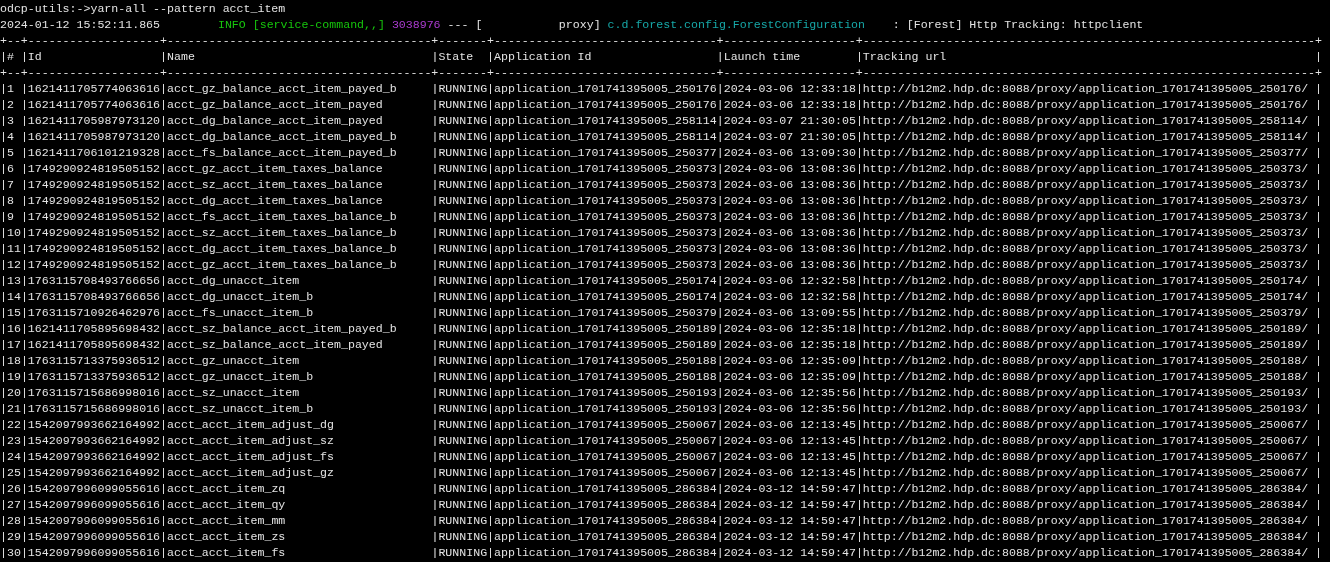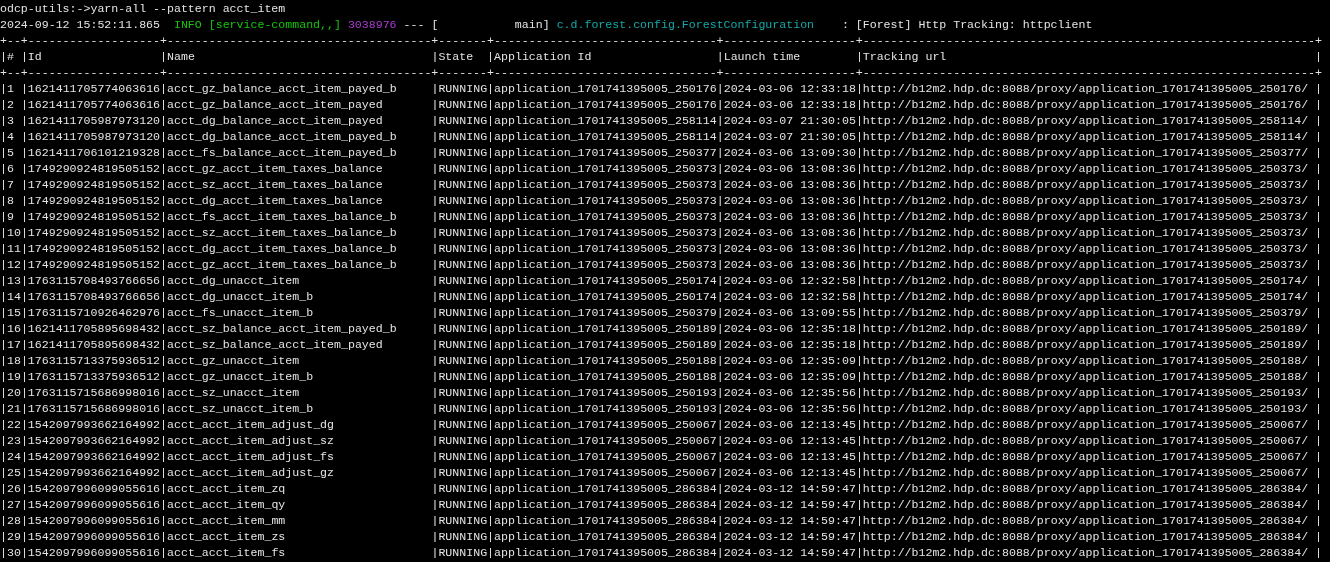--- a/index.html
+++ b/index.html
@@ -22,30 +22,30 @@
     height: 562px;
     padding-top: 1px;
     box-sizing: border-box;
   }
   .line {
     white-space: pre;
     height: 16px;
     line-height: 16px;
   }
   .c-fg      { color: var(--foreground, #e4e4e4); font-family: Liberation Mono, monospace; }
-  .c-green   { color: var(--green, #16c60c); }
+  .c-green   { color: var(--green, #16c60c); margin-left: 44px; }
   .c-magenta { color: var(--magenta, #ab3bd1); }
   .c-cyan    { color: var(--cyan, #16a8a8); }
 </style>
 </head>
 <body>
 
 <div class="terminal">
   <div class="line"><span class="c-fg">odcp-utils:-&gt;yarn-all --pattern acct_item</span></div>
-  <div class="line" id="log-line"><span class="c-fg">2024-09-12 15:52:11.865 </span><span class="c-green"> INFO [service-command,,]</span><span class="c-magenta"> 3038976</span><span class="c-fg"> --- [           main] </span><span class="c-cyan">c.d.forest.config.ForestConfiguration   </span><span class="c-fg"> : [Forest] Http Tracking: httpclient</span></div>
+  <div class="line" id="log-line"><span class="c-fg">2024-01-12 15:52:11.865 </span><span class="c-green"> INFO [service-command,,]</span><span class="c-magenta"> 3038976</span><span class="c-fg"> --- [           proxy] </span><span class="c-cyan">c.d.forest.config.ForestConfiguration   </span><span class="c-fg"> : [Forest] Http Tracking: httpclient</span></div>
   <div id="table-area">
       <div class="line">+--+-------------------+--------------------------------------+-------+--------------------------------+-------------------+-----------------------------------------------------------------+</div>
       <div class="line"><span>|</span><span># </span><span>|</span><span>Id                 </span><span>|</span><span>Name                                  </span><span>|</span><span>State  </span><span>|</span><span>Application Id                  </span><span>|</span><span>Launch time        </span><span>|</span><span>Tracking url                                                     </span><span>|</span></div>
       <div class="line">+--+-------------------+--------------------------------------+-------+--------------------------------+-------------------+-----------------------------------------------------------------+</div>
       <div class="line"><span>|</span><span>1 </span><span>|</span><span>1621411705774063616</span><span>|</span><span>acct_gz_balance_acct_item_payed_b     </span><span>|</span><span>RUNNING</span><span>|</span><span>application_1701741395005_250176</span><span>|</span><span>2024-03-06 12:33:18</span><span>|</span><span>http://b12m2.hdp.dc:8088/proxy/application_1701741395005_250176/ </span><span>|</span></div>
       <div class="line"><span>|</span><span>2 </span><span>|</span><span>1621411705774063616</span><span>|</span><span>acct_gz_balance_acct_item_payed       </span><span>|</span><span>RUNNING</span><span>|</span><span>application_1701741395005_250176</span><span>|</span><span>2024-03-06 12:33:18</span><span>|</span><span>http://b12m2.hdp.dc:8088/proxy/application_1701741395005_250176/ </span><span>|</span></div>
       <div class="line"><span>|</span><span>3 </span><span>|</span><span>1621411705987973120</span><span>|</span><span>acct_dg_balance_acct_item_payed       </span><span>|</span><span>RUNNING</span><span>|</span><span>application_1701741395005_258114</span><span>|</span><span>2024-03-07 21:30:05</span><span>|</span><span>http://b12m2.hdp.dc:8088/proxy/application_1701741395005_258114/ </span><span>|</span></div>
       <div class="line"><span>|</span><span>4 </span><span>|</span><span>1621411705987973120</span><span>|</span><span>acct_dg_balance_acct_item_payed_b     </span><span>|</span><span>RUNNING</span><span>|</span><span>application_1701741395005_258114</span><span>|</span><span>2024-03-07 21:30:05</span><span>|</span><span>http://b12m2.hdp.dc:8088/proxy/application_1701741395005_258114/ </span><span>|</span></div>
       <div class="line"><span>|</span><span>5 </span><span>|</span><span>1621411706101219328</span><span>|</span><span>acct_fs_balance_acct_item_payed_b     </span><span>|</span><span>RUNNING</span><span>|</span><span>application_1701741395005_250377</span><span>|</span><span>2024-03-06 13:09:30</span><span>|</span><span>http://b12m2.hdp.dc:8088/proxy/application_1701741395005_250377/ </span><span>|</span></div>
       <div class="line"><span>|</span><span>6 </span><span>|</span><span>1749290924819505152</span><span>|</span><span>acct_gz_acct_item_taxes_balance       </span><span>|</span><span>RUNNING</span><span>|</span><span>application_1701741395005_250373</span><span>|</span><span>2024-03-06 13:08:36</span><span>|</span><span>http://b12m2.hdp.dc:8088/proxy/application_1701741395005_250373/ </span><span>|</span></div>

